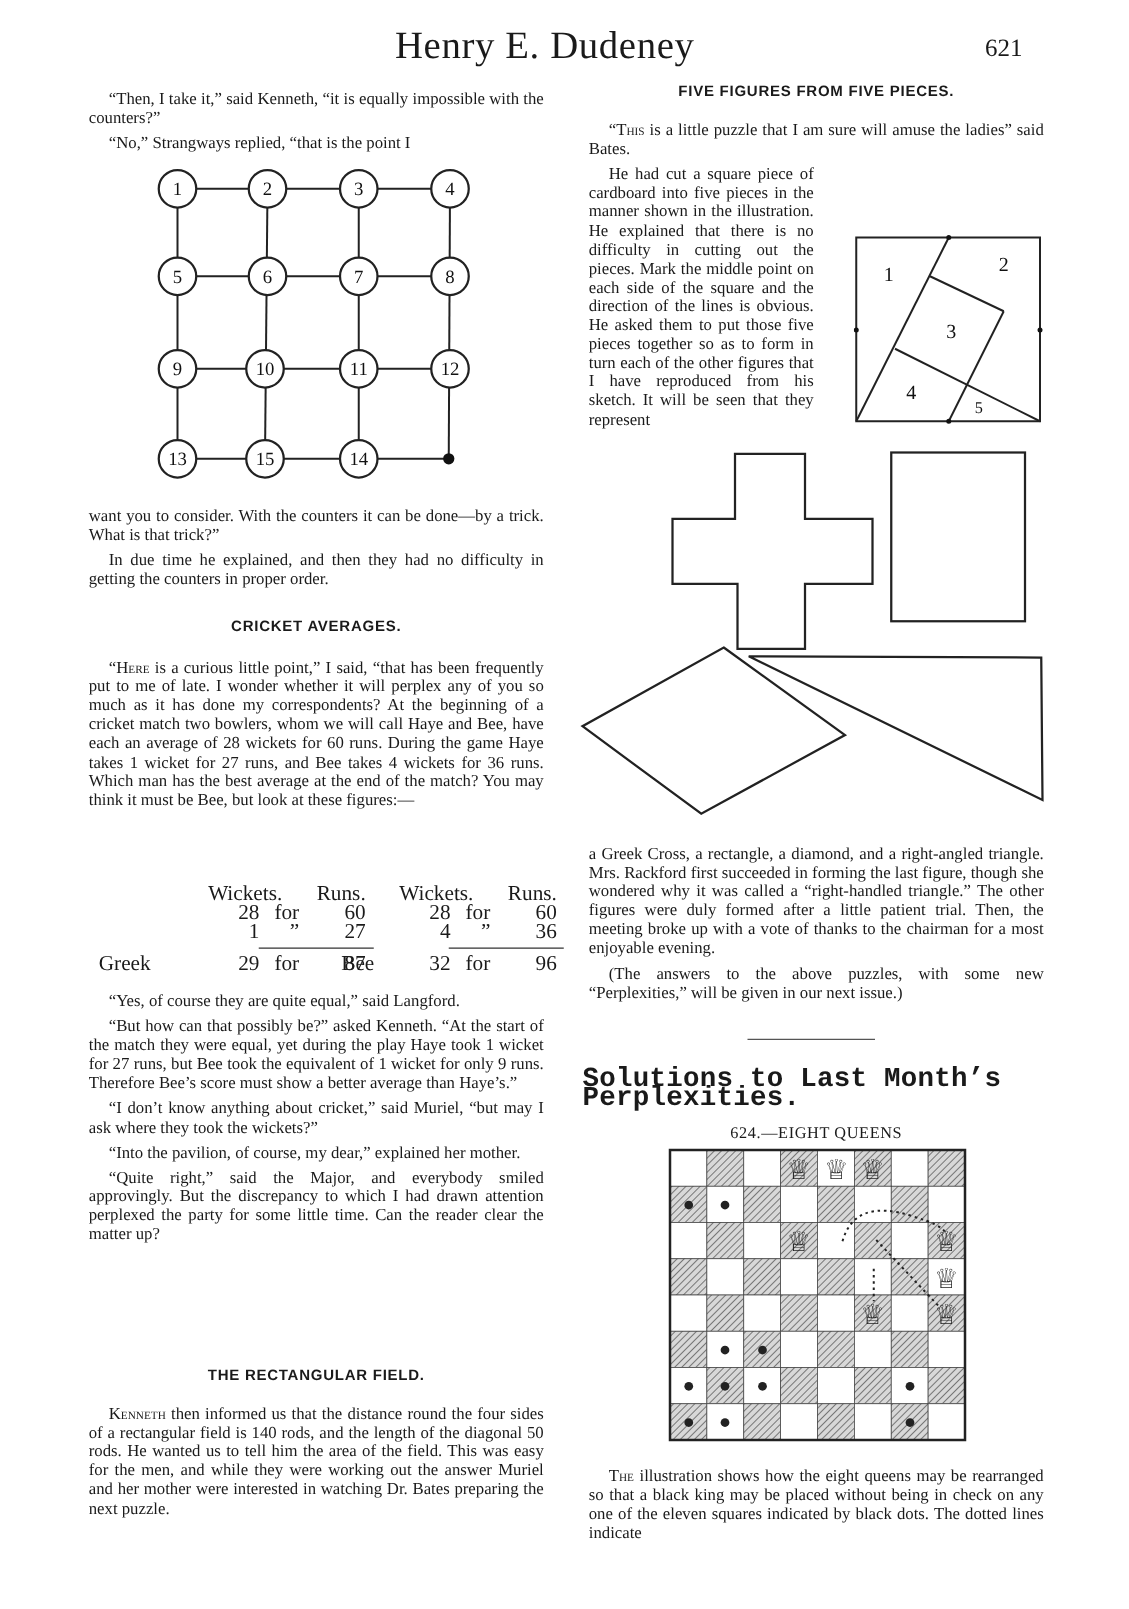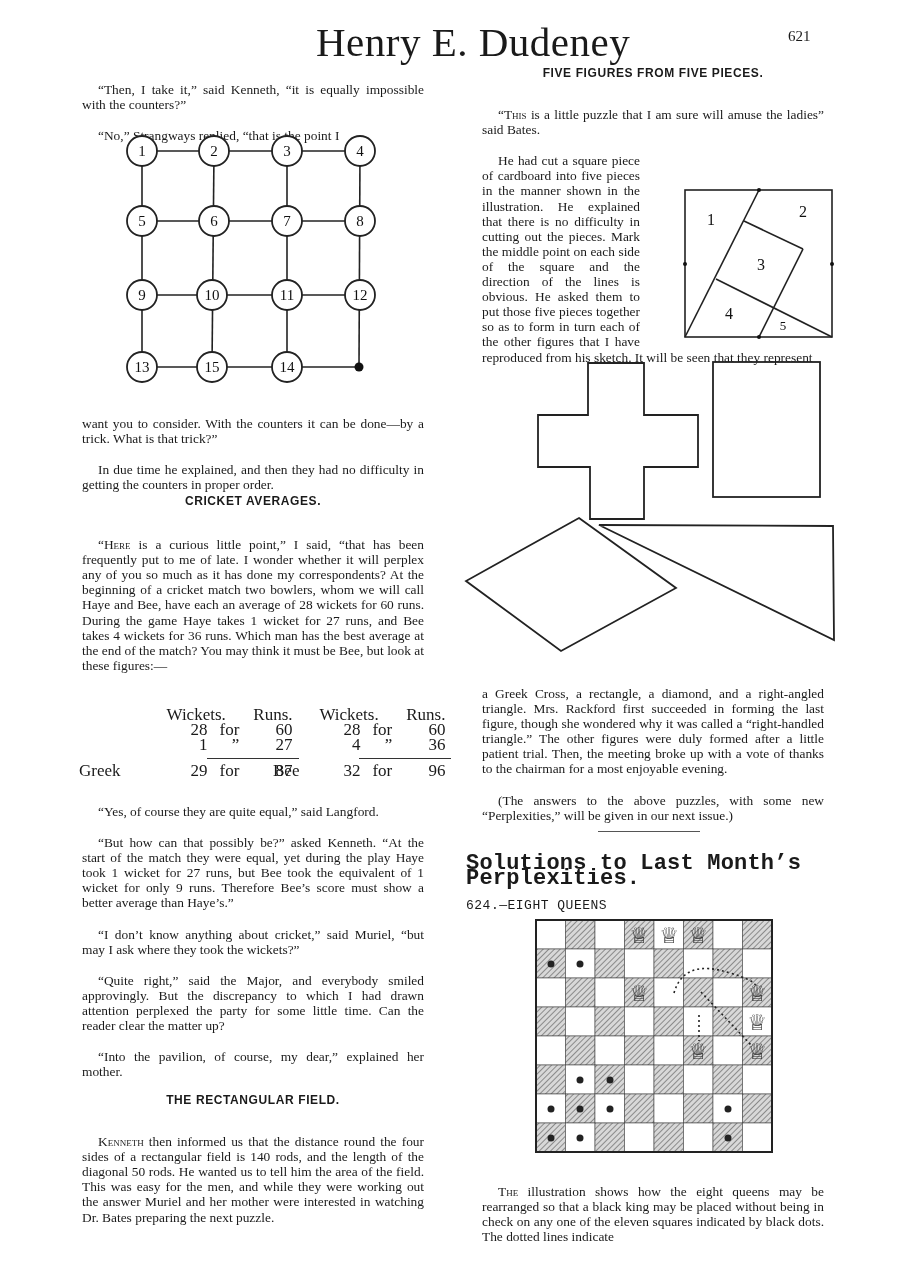--- a/index.html
+++ b/index.html
@@ -1,36 +1,36 @@
 <!DOCTYPE html>
 <html><head>
 <meta charset="utf-8">
 <style>
   html, body { margin: 0; padding: 0; background: #ffffff; }
   body { width: 903px; height: 1287px; position: relative; overflow: hidden;
          font-family: "Liberation Serif", "DejaVu Serif", serif; color: #1a1a1a; }
   .page-header { position: absolute; top: 18px; left: 0; width: 903px; height: 40px; }
-  .running-head { position: absolute; left: 316px; top: 0; font-size: 41px; letter-spacing: 0.5px; }
-  .page-number { position: absolute; left: 788px; top: 10px; font-size: 15px; }
+  .running-head { position: absolute; left: 316px; top: 0; font-size: 31px; letter-spacing: 0.5px; }
+  .page-number { position: absolute; left: 788px; top: 10px; font-size: 20px; }
   .col { position: absolute; font-size: 13.4px; line-height: 15.1px; text-align: justify; }
   .col-left { left: 66px; width: 374px; }
   .col-right { left: 466px; width: 374px; }
-  p { margin: 16px; text-indent: 0; }
+  p { margin: 5px; text-indent: 0; }
   p.ind { text-indent: 16px; }
   .sc { font-variant: small-caps; }
   h2 { font-family: "Liberation Sans", "DejaVu Sans", sans-serif; font-weight: bold; font-size: 12px;
        text-align: center; margin: 0; letter-spacing: 0.6px; }
   .fig { position: absolute; }
   .hatch { fill: url(#hatch); }
   table.wickets { border-collapse: collapse; font-size: 17px; }
   table.wickets td { padding: 0 6px; text-align: right; line-height: 15px; }
   .rule { border-top: 1.3px solid #333; }
   .solutions-title { font-family: Liberation Mono, monospace; font-weight: bold; font-size: 22px;
                      text-align: left; margin: 0; letter-spacing: 0.2px; }
-  .sub-title { font-size: 13px; letter-spacing: 0.5px; font-family: Liberation Mono, monospace; }
+  .sub-title { text-align: center; font-size: 13px; letter-spacing: 0.5px; }
   .divider { position: absolute; left: 598px; top: 831px; width: 102px; height: 0; border-top: 1.5px solid #555; }
 </style>
 </head>
 <body>
 
 <svg width="0" height="0" style="position:absolute">
   <defs>
     <pattern id="hatch" patternUnits="userSpaceOnUse" width="4" height="4" patternTransform="rotate(45)">
       <rect width="4" height="4" fill="#d8d8d8"></rect>
       <line x1="0" y1="0" x2="0" y2="4" stroke="#555" stroke-width="1.2"></line>
@@ -175,22 +175,22 @@
           <td>96</td>
         </tr>
   </tbody>
     </table>
 </div>
 
 <div class="col col-left" style="top:788px;">
   <p class="ind">“Yes, of course they are quite equal,” said Langford.</p>
   <p class="ind">“But how can that possibly be?” asked Kenneth. “At the start of the match they were equal, yet during the play Haye took 1 wicket for 27 runs, but Bee took the equivalent of 1 wicket for only 9 runs. Therefore Bee’s score must show a better average than Haye’s.”</p>
   <p class="ind">“I don’t know anything about cricket,” said Muriel, “but may I ask where they took the wickets?”</p>
+  <p class="ind">“Into the pavilion, of course, my dear,” explained her mother.</p>
   <p class="ind">“Quite right,” said the Major, and everybody smiled approvingly. But the discrepancy to which I had drawn attention perplexed the party for some little time. Can the reader clear the matter up?</p>
-  <p class="ind">“Into the pavilion, of course, my dear,” explained her mother.</p>
 </div>
 
 <div class="col col-left" style="top:1093px;">
   <h2>THE RECTANGULAR FIELD.</h2>
   <div style="height:10px"></div>
   <p class="ind"><span class="sc">Kenneth</span><span> then informed us that the distance round the four sides of a rectangular field is 140 rods, and the length of the diagonal 50 rods. He wanted us to tell him the area of the field. This was easy for the men, and while they were working out the answer Muriel and her mother were interested in watching Dr. Bates preparing the next puzzle.</span></p>
 </div>
 
 <div class="col col-right" style="top:66px;">
   <h2>FIVE FIGURES FROM FIVE PIECES.</h2>

